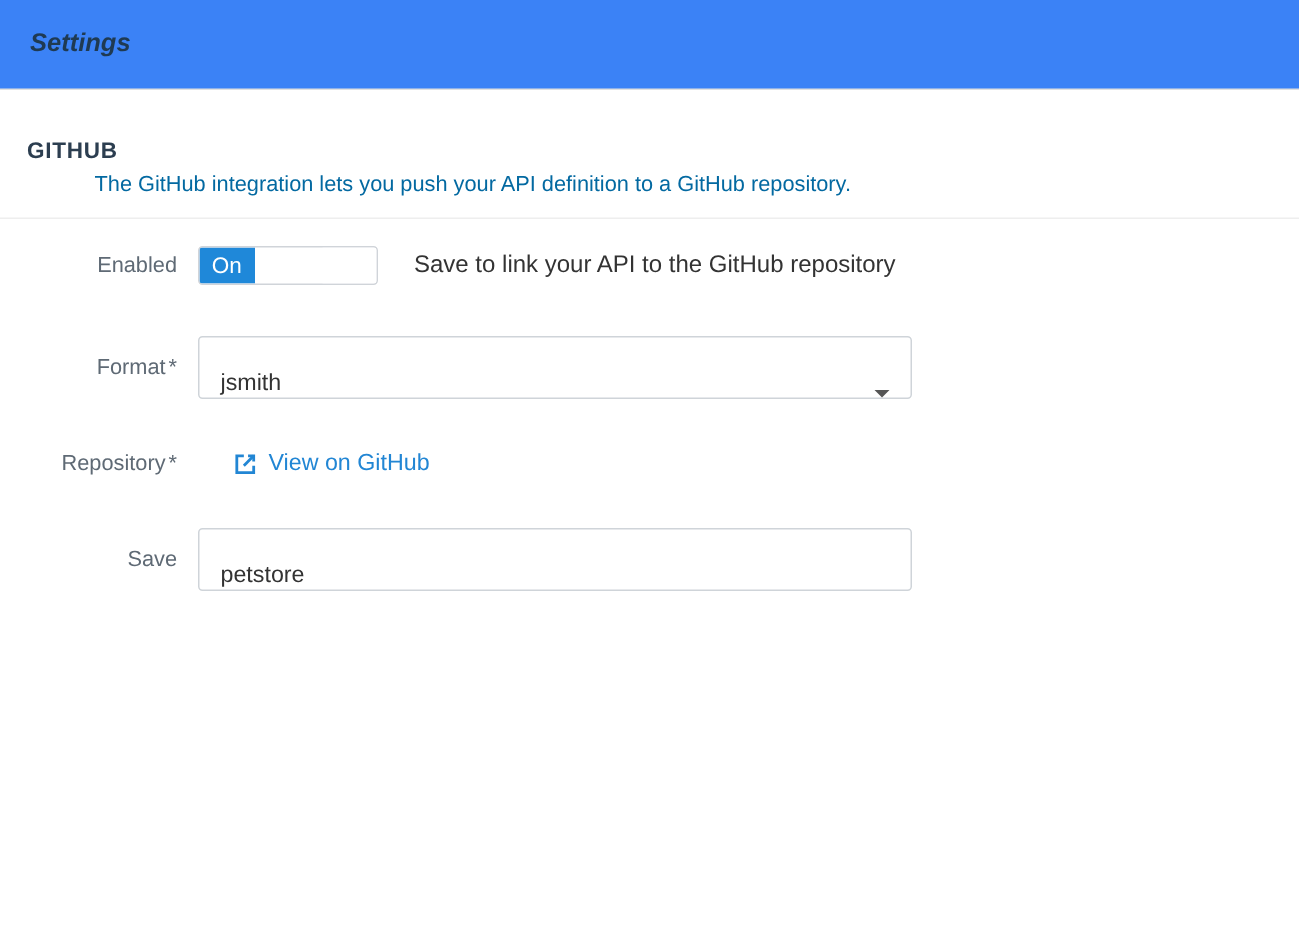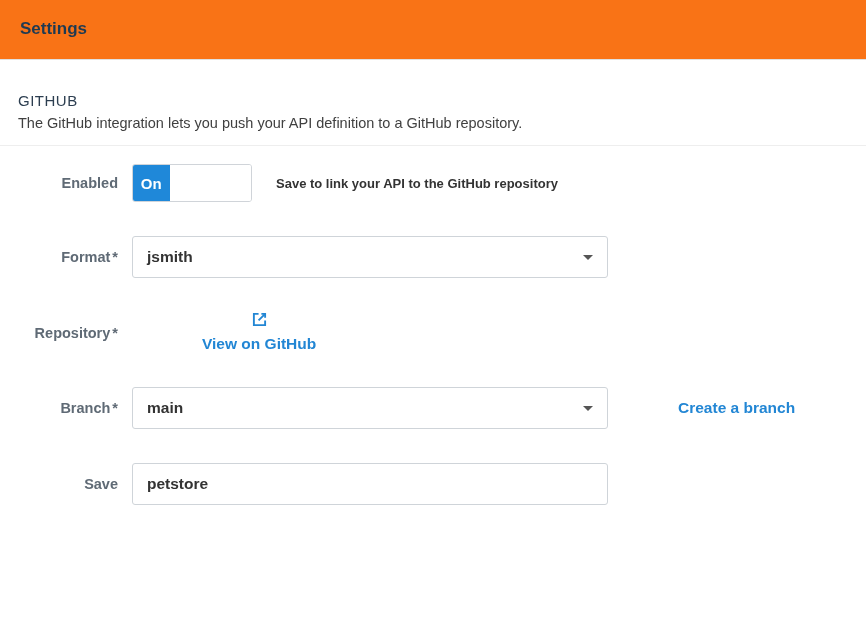--- a/index.html
+++ b/index.html
@@ -3,129 +3,129 @@
   <meta charset="utf-8">
   <style>
     * { box-sizing: border-box; margin: 0; padding: 0; }
     body {
       font-family: -apple-system, BlinkMacSystemFont, "Segoe UI", Helvetica, Arial, sans-serif;
       background: #fff;
       color: #333;
       font-size: 15px;
     }
     .header {
-      background: #f97316;
+      background: #3b82f6;
       border-bottom: 1px solid #e0e0e0;
       padding: 19px 20px 20px 20px;
+      font-style: italic;
     }
     .header-title {
       font-size: 17px;
       font-weight: 700;
       color: #1f3a52;
     }
     .section {
       padding: 32px 18px 0 18px;
       border-bottom: 1px solid #eee;
     }
     .section-title {
       font-size: 15px;
-      font-weight: 400;
+      font-weight: 700;
       color: #2c3e50;
       letter-spacing: 0.5px;
       margin-bottom: 6px;
     }
     .section-desc {
       font-size: 14.5px;
-      color: #404040;
+      color: #0369a1;
       margin-bottom: 14px;
+      margin-left: 45px;
     }
     .form {
       padding: 18px 18px 0 18px;
     }
     .form-row {
       display: flex;
       align-items: center;
       margin-bottom: 34px;
-      font-weight: bold;
     }
     .form-label {
       width: 114px;
       text-align: right;
       font-size: 14.5px;
       color: #5f6a75;
       padding-right: 14px;
       flex-shrink: 0;
     }
     .req { margin-left: 2px; }
     .form-control-wrap {
       flex-shrink: 0;
     }
     .toggle {
       display: inline-flex;
       border: 1px solid #d0d4d9;
       border-radius: 3px;
       overflow: hidden;
       width: 120px;
-      height: 38px;
+      height: 26px;
       cursor: pointer;
       gap: 45px;
     }
     .toggle-half {
       flex: 1;
       display: flex;
       align-items: center;
       justify-content: center;
       font-size: 15px;
     }
     .toggle-on {
       background: #1f88d9;
       color: #fff;
     }
     .toggle-off {
       background: #fff;
       color: #fff;
     }
     .toggle-helper {
       margin-left: 24px;
-      font-size: 13px;
+      font-size: 16px;
       color: #333;
     }
     .select, .text-input {
       width: 476px;
       height: 42px;
       border: 1px solid #cfd4d9;
       border-radius: 3px;
       background: #fff;
       display: flex;
-      align-items: center;
+      align-items: flex-end;
       justify-content: space-between;
       padding: 0 14px;
       font-size: 15.5px;
       color: #333;
       cursor: pointer;
     }
     .text-input {
       cursor: text;
       justify-content: flex-start;
     }
     .caret {
       width: 0; height: 0;
       border-left: 5px solid transparent;
       border-right: 5px solid transparent;
       border-top: 5px solid #555;
     }
     .side-link {
-      margin-left: 70px;
+      margin-left: 24px;
       color: #2286d4;
       font-size: 15.5px;
       cursor: pointer;
       display: inline-flex;
       align-items: center;
       gap: 8px;
-      flex-direction: column;
     }
     .ext-icon {
       width: 15px; height: 15px;
       display: inline-block;
       position: relative;
     }
     .ext-icon svg { display: block; }
   </style>
 </head>
 <body>
@@ -173,34 +173,20 @@
         <svg viewBox="0 0 16 16" width="15" height="15" fill="none" stroke="#2286d4" stroke-width="2">
           <path d="M7 2H2v12h12V9"></path>
           <path d="M10 2h4v4"></path>
           <path d="M14 2L7 9"></path>
         </svg>
       </span>
       <span>View on GitHub</span>
     </a>
   </div>
 
-  <div class="form-row">
-    <div class="form-label">
-      <span>Branch</span><span class="req">*</span>
-    </div>
-    <div class="form-control-wrap">
-      <div class="select">
-        <span>main</span>
-        <span class="caret"></span>
-      </div>
-    </div>
-    <a class="side-link">
-      <span>Create a branch</span>
-    </a>
-  </div>
 
 
   <div class="form-row">
     <div class="form-label">Save</div>
     <div class="form-control-wrap">
       <div class="text-input">
         <span>petstore</span>
       </div>
     </div>
   </div>

